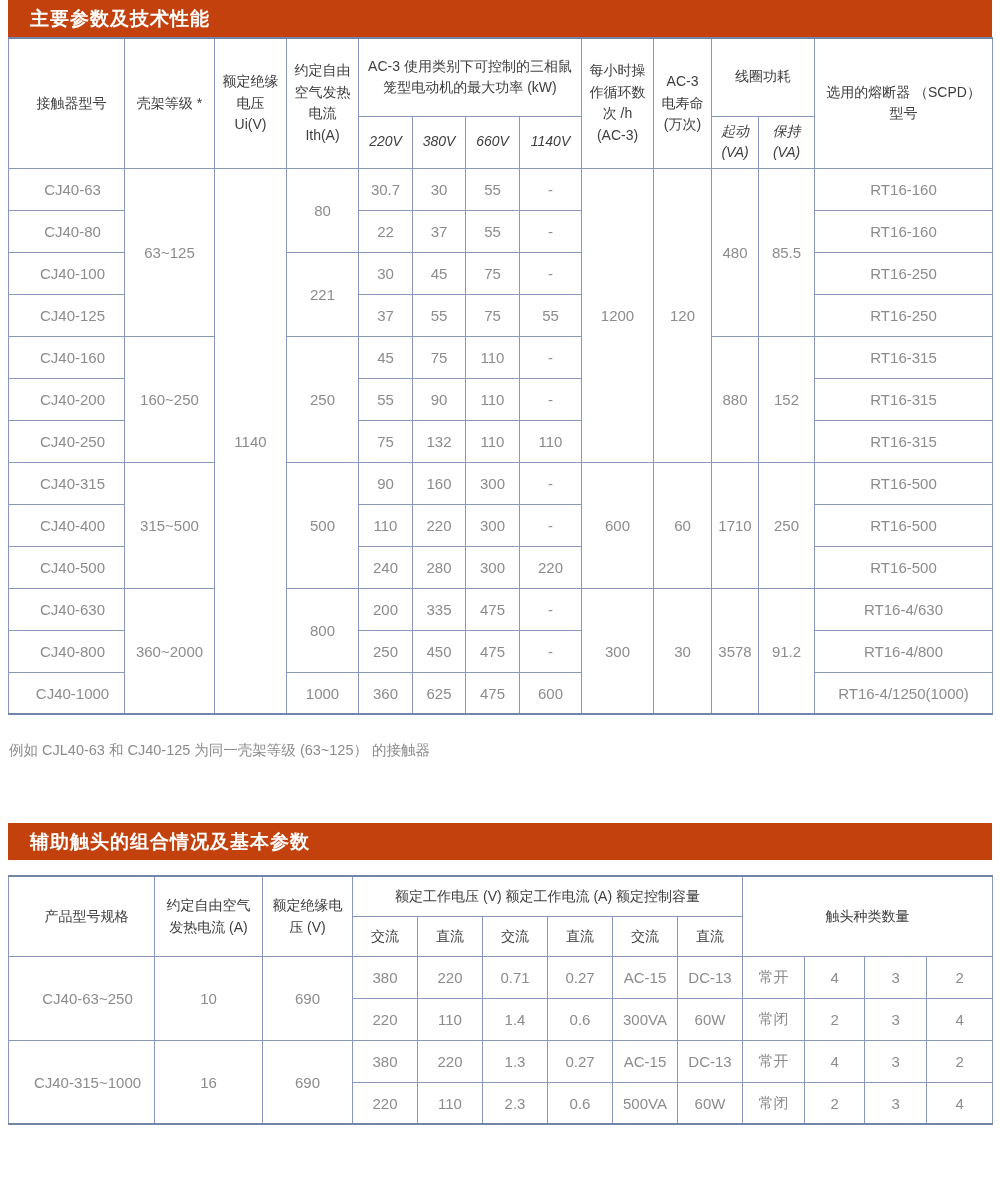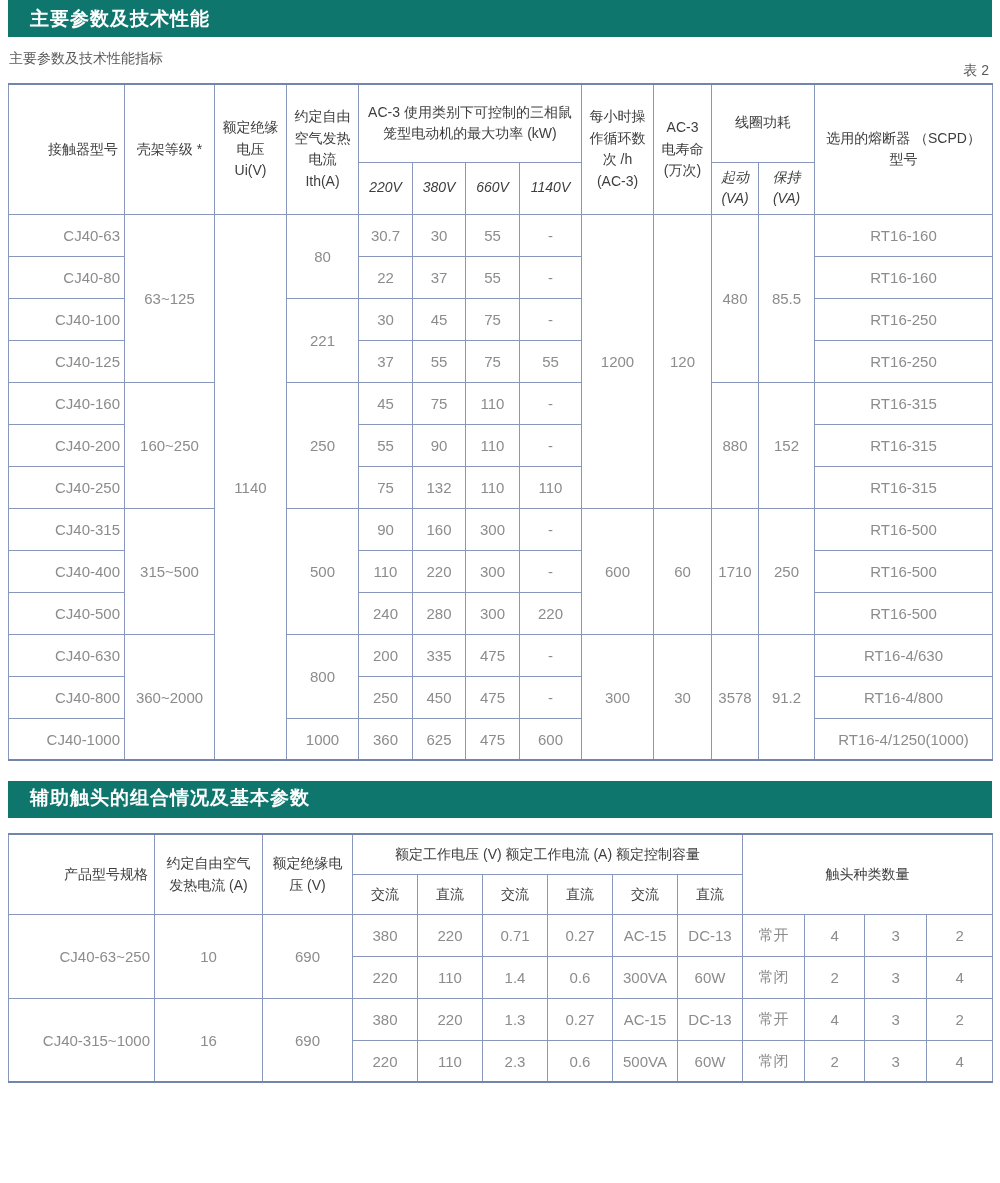--- a/index.html
+++ b/index.html
@@ -1,45 +1,41 @@
 <!DOCTYPE html>
 <html><head>
 <meta charset="utf-8">
 <style>
   html,body{margin:0;padding:0;background:#ffffff;}
   body{width:1000px;font-family:"Liberation Sans","DejaVu Sans",sans-serif;color:#333;}
   .page{padding:0 8px;}
-  .bar{background:#0f766e;color:#ffffff;font-size:19px;font-weight:bold;height:37px;line-height:37px;padding-left:22px;letter-spacing:1px;}
+  .bar{background:#c2410c;color:#ffffff;font-size:19px;font-weight:bold;height:37px;line-height:37px;padding-left:22px;letter-spacing:1px;}
   .meta{position:relative;height:46px;}
   .subtitle{position:absolute;left:1px;top:13px;font-size:14px;color:#5a5a5a;}
   .tlabel{position:absolute;right:3px;bottom:3px;font-size:14px;color:#5a5a5a;}
   table{border-collapse:collapse;table-layout:fixed;width:984px;
         border-top:2px solid #7285AB;border-bottom:2px solid #7285AB;}
   th,td{border:1px solid #8897BB;text-align:center;vertical-align:middle;overflow:hidden;}
   th{font-weight:normal;font-size:14px;color:#3e3e3e;line-height:1.55;padding:4px 6px;}
   td{font-size:15px;color:#8c8c8c;padding:0 4px;}
-  .hl{text-align:right;padding-left:16px;}
+  .hl{text-align:center;padding-left:16px;}
   tr.dr{height:42px;}
   tr.hr1a{height:78px;} tr.hr2a{height:46px;font-style:italic;}
   tr.hr1b{height:40px;} tr.hr2b{height:40px;}
   .notes{margin-top:20px;font-size:14.5px;color:#8c8c8c;line-height:31px;padding-left:1px;}
-  .sec2{font-family:Liberation Mono, monospace;}
+  .sec2{margin-top:57px;}
   .t2{margin-top:15px;}
 </style>
 </head>
 <body>
 
 <div class="page">
 
   <div class="bar">主要参数及技术性能</div>
 
-  <div class="meta">
-    <div class="subtitle">主要参数及技术性能指标</div>
-    <div class="tlabel">表 2</div>
-  </div>
 
   <table>
     <colgroup>
       <col style="width:116px">
         <col style="width:90px">
         <col style="width:72px">
         <col style="width:72px">
       <col style="width:54px">
         <col style="width:53px">
         <col style="width:54px">
@@ -198,20 +194,21 @@
         <td>360</td>
         <td>625</td>
         <td>475</td>
         <td>600</td>
         <td>RT16-4/1250(1000)</td>
       </tr>
     </tbody>
   </table>
 
   <div class="notes">
+    <div>例如 CJL40-63 和 CJ40-125 为同一壳架等级 (63~125） 的接触器</div>
   </div>
 
   <div class="bar sec2">辅助触头的组合情况及基本参数</div>
 
   <table class="t2">
     <colgroup>
       <col style="width:146px">
         <col style="width:108px">
         <col style="width:90px">
       <col style="width:65px">

